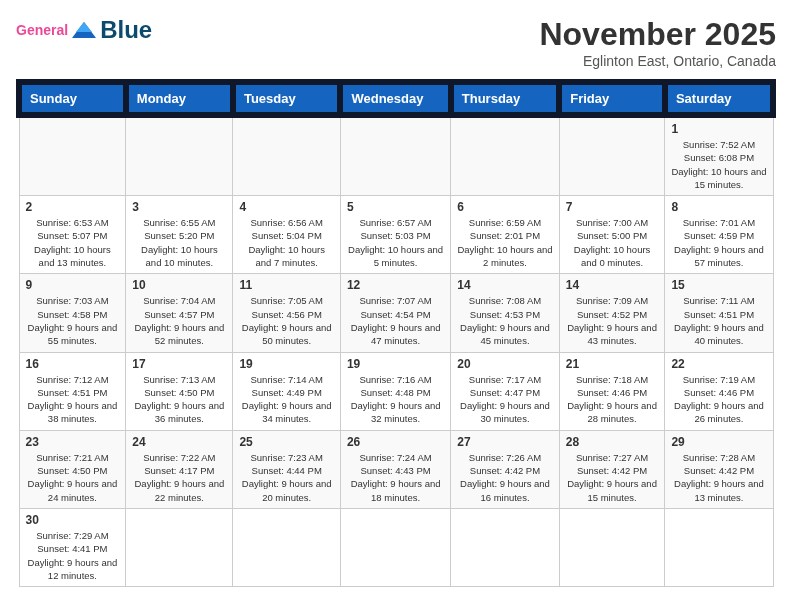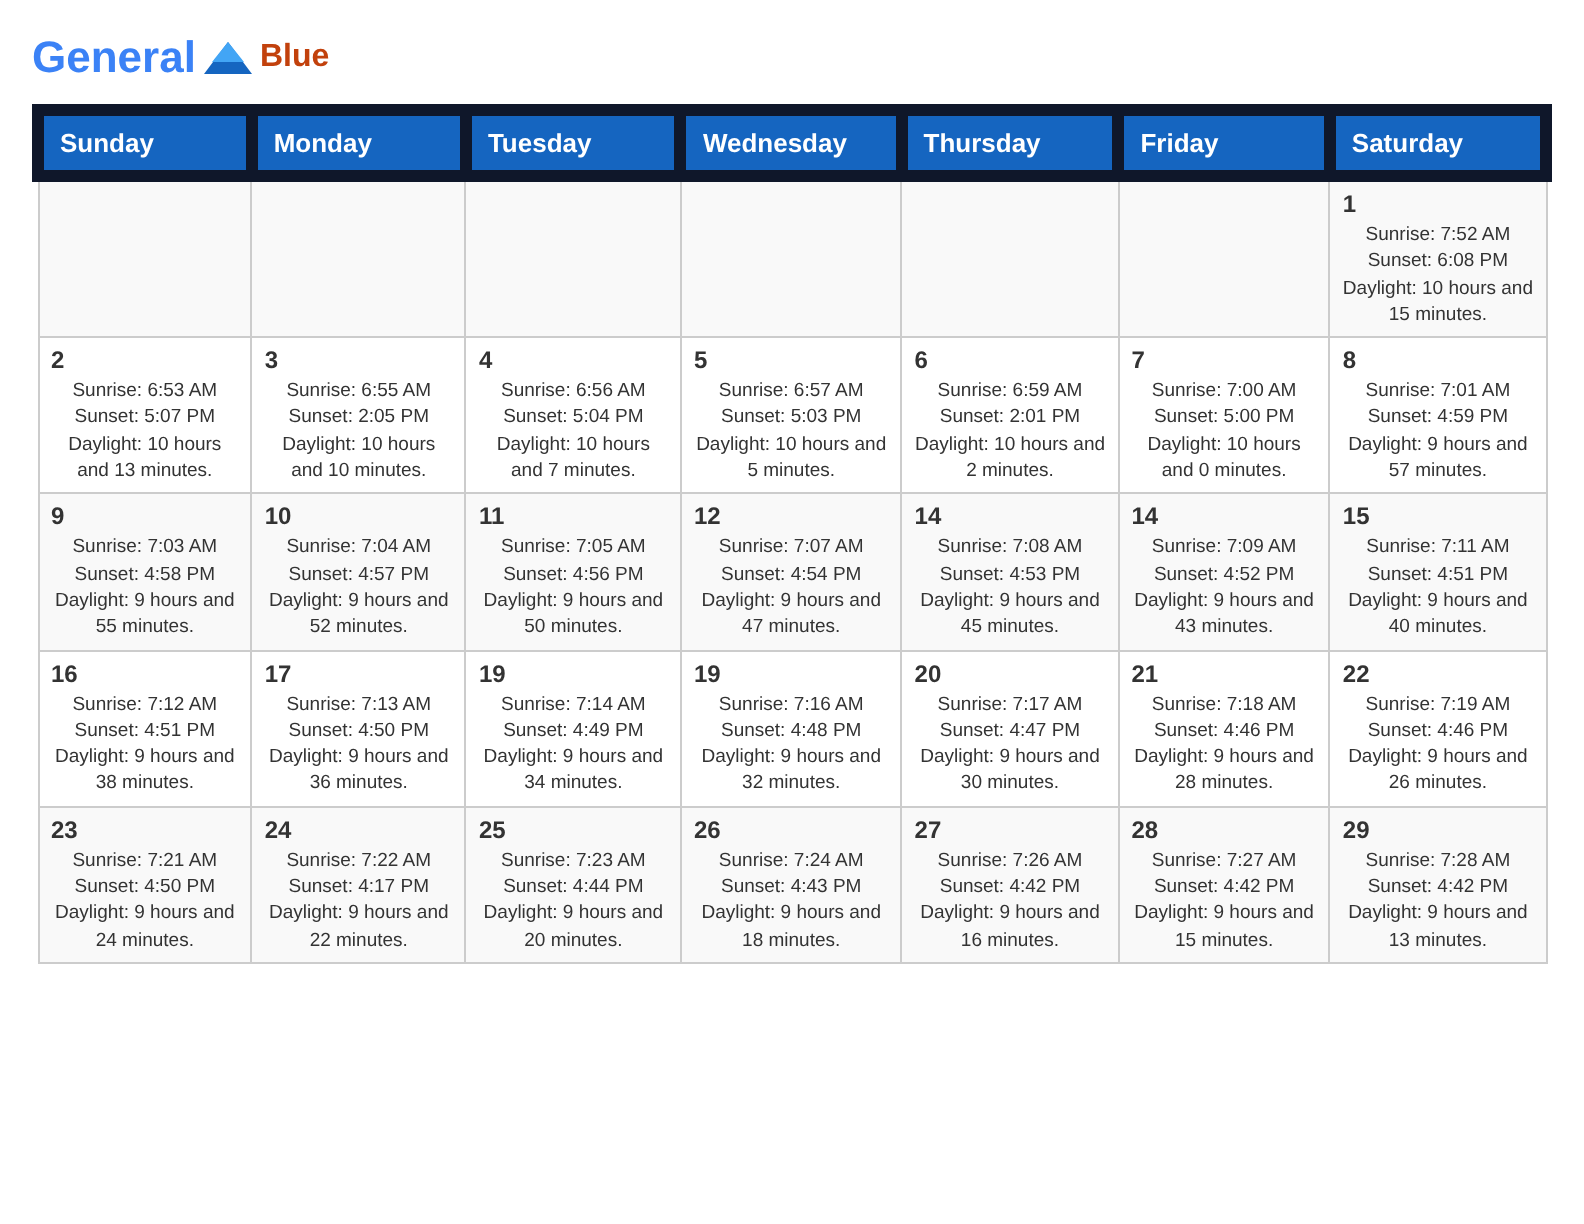--- a/index.html
+++ b/index.html
@@ -20,28 +20,28 @@
       display: flex;
       flex-direction: column;
       align-items: flex-start;
     }
     .logo-text {
       display: flex;
       align-items: center;
       gap: 2px;
     }
     .logo-general {
-      font-size: 22px;
-      font-weight: bold;
-      color: #3b82f6;
+      font-size: 14px;
+      font-weight: bold;
+      color: #ec4899;
     }
     .logo-blue {
-      font-size: 16px;
-      font-weight: bold;
-      color: #c2410c;
+      font-size: 24px;
+      font-weight: bold;
+      color: #0c4a6e;
     }
     .logo-icon {
       width: 28px;
       height: 20px;
     }
     .title-area {
       text-align: right;
     }
     .month-title {
       font-size: 32px;
@@ -104,20 +104,24 @@
   <div class="logo-area">
     <div class="logo-text">
       <span class="logo-general">General</span>
       <svg class="logo-icon" viewBox="0 0 28 20" xmlns="http://www.w3.org/2000/svg">
         <polygon points="14,2 26,18 2,18" fill="#1565c0"></polygon>
         <polygon points="14,2 22,12 6,12" fill="#42a5f5"></polygon>
       </svg>
       <span class="logo-blue">Blue</span>
     </div>
   </div>
+  <div class="title-area">
+    <div class="month-title">November 2025</div>
+    <div class="subtitle">Eglinton East, Ontario, Canada</div>
+  </div>
 </div>
 
 <table class="calendar-table">
   <thead>
     <tr class="header-row">
     <th>Sunday</th>
         <th>Monday</th>
         <th>Tuesday</th>
         <th>Wednesday</th>
         <th>Thursday</th>
@@ -143,21 +147,21 @@
       <tr>
         <td>
           <span class="day-number">2</span>
           <div class="day-info">Sunrise: 6:53 AM
 Sunset: 5:07 PM
 Daylight: 10 hours and 13 minutes.</div>
         </td>
         <td>
           <span class="day-number">3</span>
           <div class="day-info">Sunrise: 6:55 AM
-Sunset: 2:05 PM
+Sunset: 5:20 PM
 Daylight: 10 hours and 10 minutes.</div>
         </td>
         <td>
           <span class="day-number">4</span>
           <div class="day-info">Sunrise: 6:56 AM
 Sunset: 5:04 PM
 Daylight: 10 hours and 7 minutes.</div>
         </td>
         <td>
           <span class="day-number">5</span>
@@ -309,14 +313,28 @@
 Sunset: 4:42 PM
 Daylight: 9 hours and 15 minutes.</div>
         </td>
         <td>
           <span class="day-number">29</span>
           <div class="day-info">Sunrise: 7:28 AM
 Sunset: 4:42 PM
 Daylight: 9 hours and 13 minutes.</div>
         </td>
       </tr>
+      <tr>
+        <td>
+          <span class="day-number">30</span>
+          <div class="day-info">Sunrise: 7:29 AM
+Sunset: 4:41 PM
+Daylight: 9 hours and 12 minutes.</div>
+        </td>
+        <td></td>
+        <td></td>
+        <td></td>
+        <td></td>
+        <td></td>
+        <td></td>
+      </tr>
     </tbody>
 </table>
 
 </body></html>

